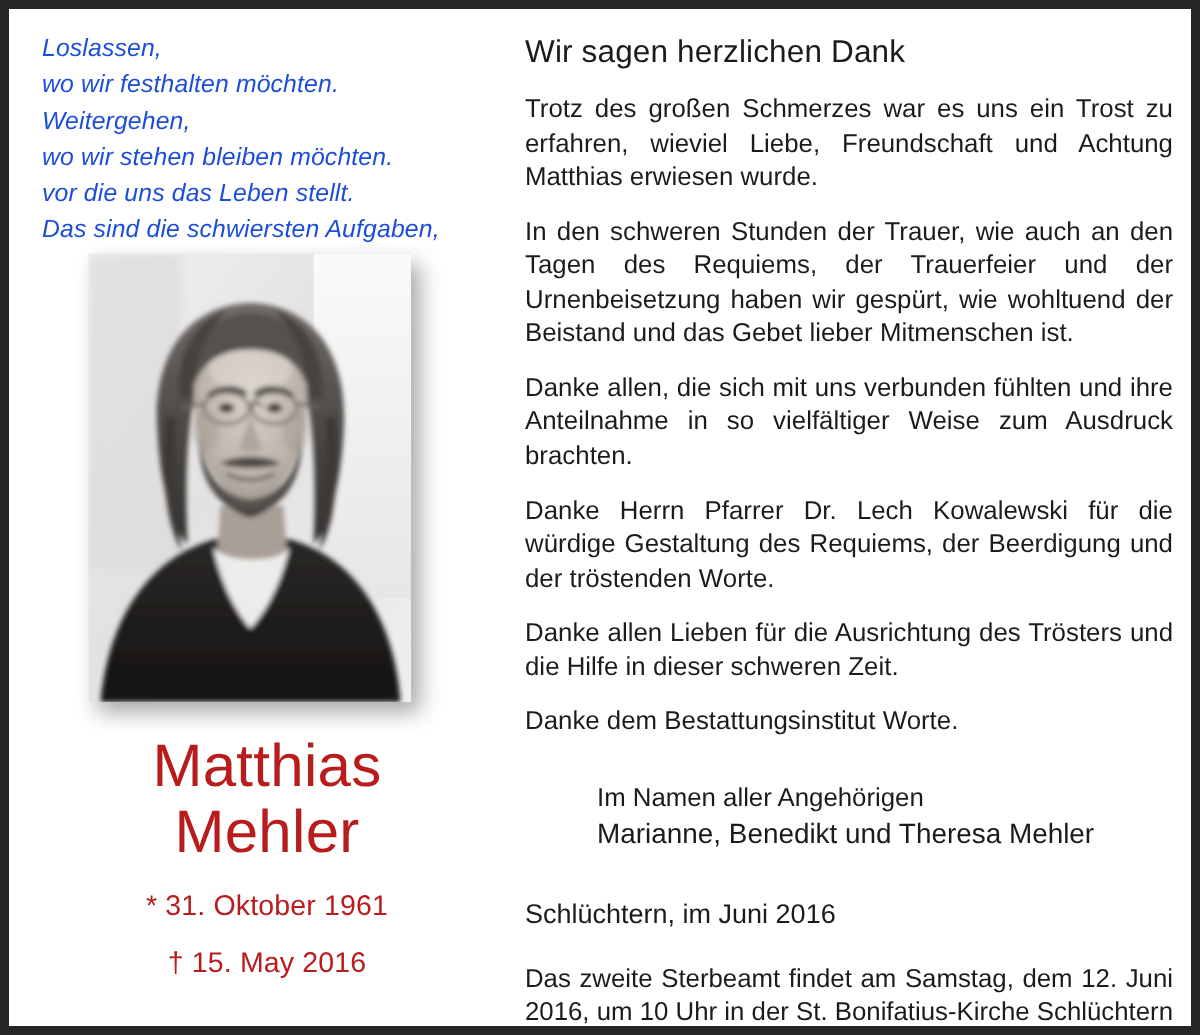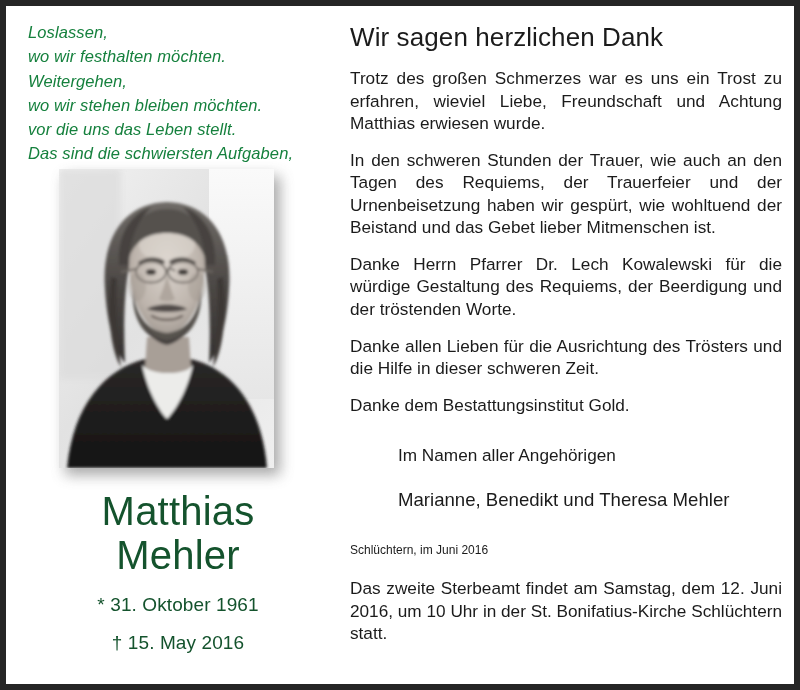--- a/index.html
+++ b/index.html
@@ -34,21 +34,21 @@
     position: absolute;
     left: 22px;
     top: 14px;
     width: 300px;
   }
 
   .poem {
     font-style: italic;
     font-size: 16.5px;
     line-height: 1.47;
-    color: #15803d;
+    color: #1d4ed8;
     letter-spacing: 0.1px;
   }
   .poem .line { display: block; white-space: pre; }
 
   
   .photo-wrap {
     position: absolute;
     left: 53px;
     top: 163px;
     width: 215px;
@@ -75,21 +75,21 @@
   }
   .photo svg { display: block; width: 215px; height: 299px; }
 
   
   .name-block {
     position: absolute;
     left: 22px;
     top: 484px;
     width: 300px;
     text-align: center;
-    color: #14532d;
+    color: #b91c1c;
   }
   .given-name,
   .family-name {
     display: block;
     font-size: 40px;
     line-height: 1.05;
     font-weight: 400;
     letter-spacing: 0.2px;
   }
   .family-name { margin-top: 2px; }
@@ -113,21 +113,21 @@
   
   .right-col {
     position: absolute;
     left: 344px;
     top: 16px;
     width: 432px;
     color: #1b1b1b;
   }
 
   .thanks-heading {
-    font-size: 26px;
+    font-size: 21px;
     line-height: 1.2;
     font-weight: 400;
     margin: 0 0 14px 0;
     letter-spacing: 0.1px;
   }
 
   .para {
     font-size: 17.2px;
     line-height: 1.31;
     text-align: justify;
@@ -139,31 +139,31 @@
   .para:last-child { margin-bottom: 0; }
   .para.no-justify { text-align: left; }
 
   .closing-block {
     margin-top: 28px;
     padding-left: 48px;
   }
   .closing-line-1 {
     font-size: 17.2px;
     line-height: 1.3;
-    margin: 0 0 22px 0;
+    margin: 0 0 2px 0;
   }
   .closing-line-2 {
     font-size: 18.6px;
     line-height: 1.3;
     margin: 0;
   }
 
   .place-date {
     margin-top: 30px;
-    font-size: 12px;
+    font-size: 18px;
     line-height: 1.3;
   }
 
   .service-note {
     margin-top: 19px;
     font-size: 17.2px;
     line-height: 1.31;
     text-align: justify;
     text-justify: inter-word;
   }
@@ -281,23 +281,24 @@
       <span class="family-name">Mehler</span>
       <span class="life-date">* 31. Oktober 1961</span>
       <span class="life-date">† 15. May 2016</span>
     </div>
 
     <div class="right-col">
       <h1 class="thanks-heading">Wir sagen herzlichen Dank</h1>
 
       <p class="para">Trotz des großen Schmerzes war es uns ein Trost zu erfahren, wieviel Liebe, Freundschaft und Achtung Matthias erwiesen wurde.</p>
       <p class="para">In den schweren Stunden der Trauer, wie auch an den Tagen des Requiems, der Trauerfeier und der Urnenbeisetzung haben wir gespürt, wie wohltuend der Beistand und das Gebet lieber Mitmenschen ist.</p>
+      <p class="para">Danke allen, die sich mit uns verbunden fühlten und ihre Anteilnahme in so vielfältiger Weise zum Ausdruck brachten.</p>
       <p class="para">Danke Herrn Pfarrer Dr. Lech Kowalewski für die würdige Gestaltung des Requiems, der Beerdigung und der tröstenden Worte.</p>
       <p class="para">Danke allen Lieben für die Ausrichtung des Trösters und die Hilfe in dieser schweren Zeit.</p>
-      <p class="para no-justify">Danke dem Bestattungsinstitut Gold.</p>
+      <p class="para no-justify">Danke dem Bestattungsinstitut Worte.</p>
 
       <div class="closing-block">
         <p class="closing-line-1">Im Namen aller Angehörigen</p>
         <p class="closing-line-2">Marianne, Benedikt und Theresa Mehler</p>
       </div>
 
       <p class="place-date">Schlüchtern, im Juni 2016</p>
 
       <p class="service-note">Das zweite Sterbeamt findet am Samstag, dem 12. Juni 2016, um 10 Uhr in der St. Bonifatius-Kirche Schlüchtern statt.</p>
     </div>

